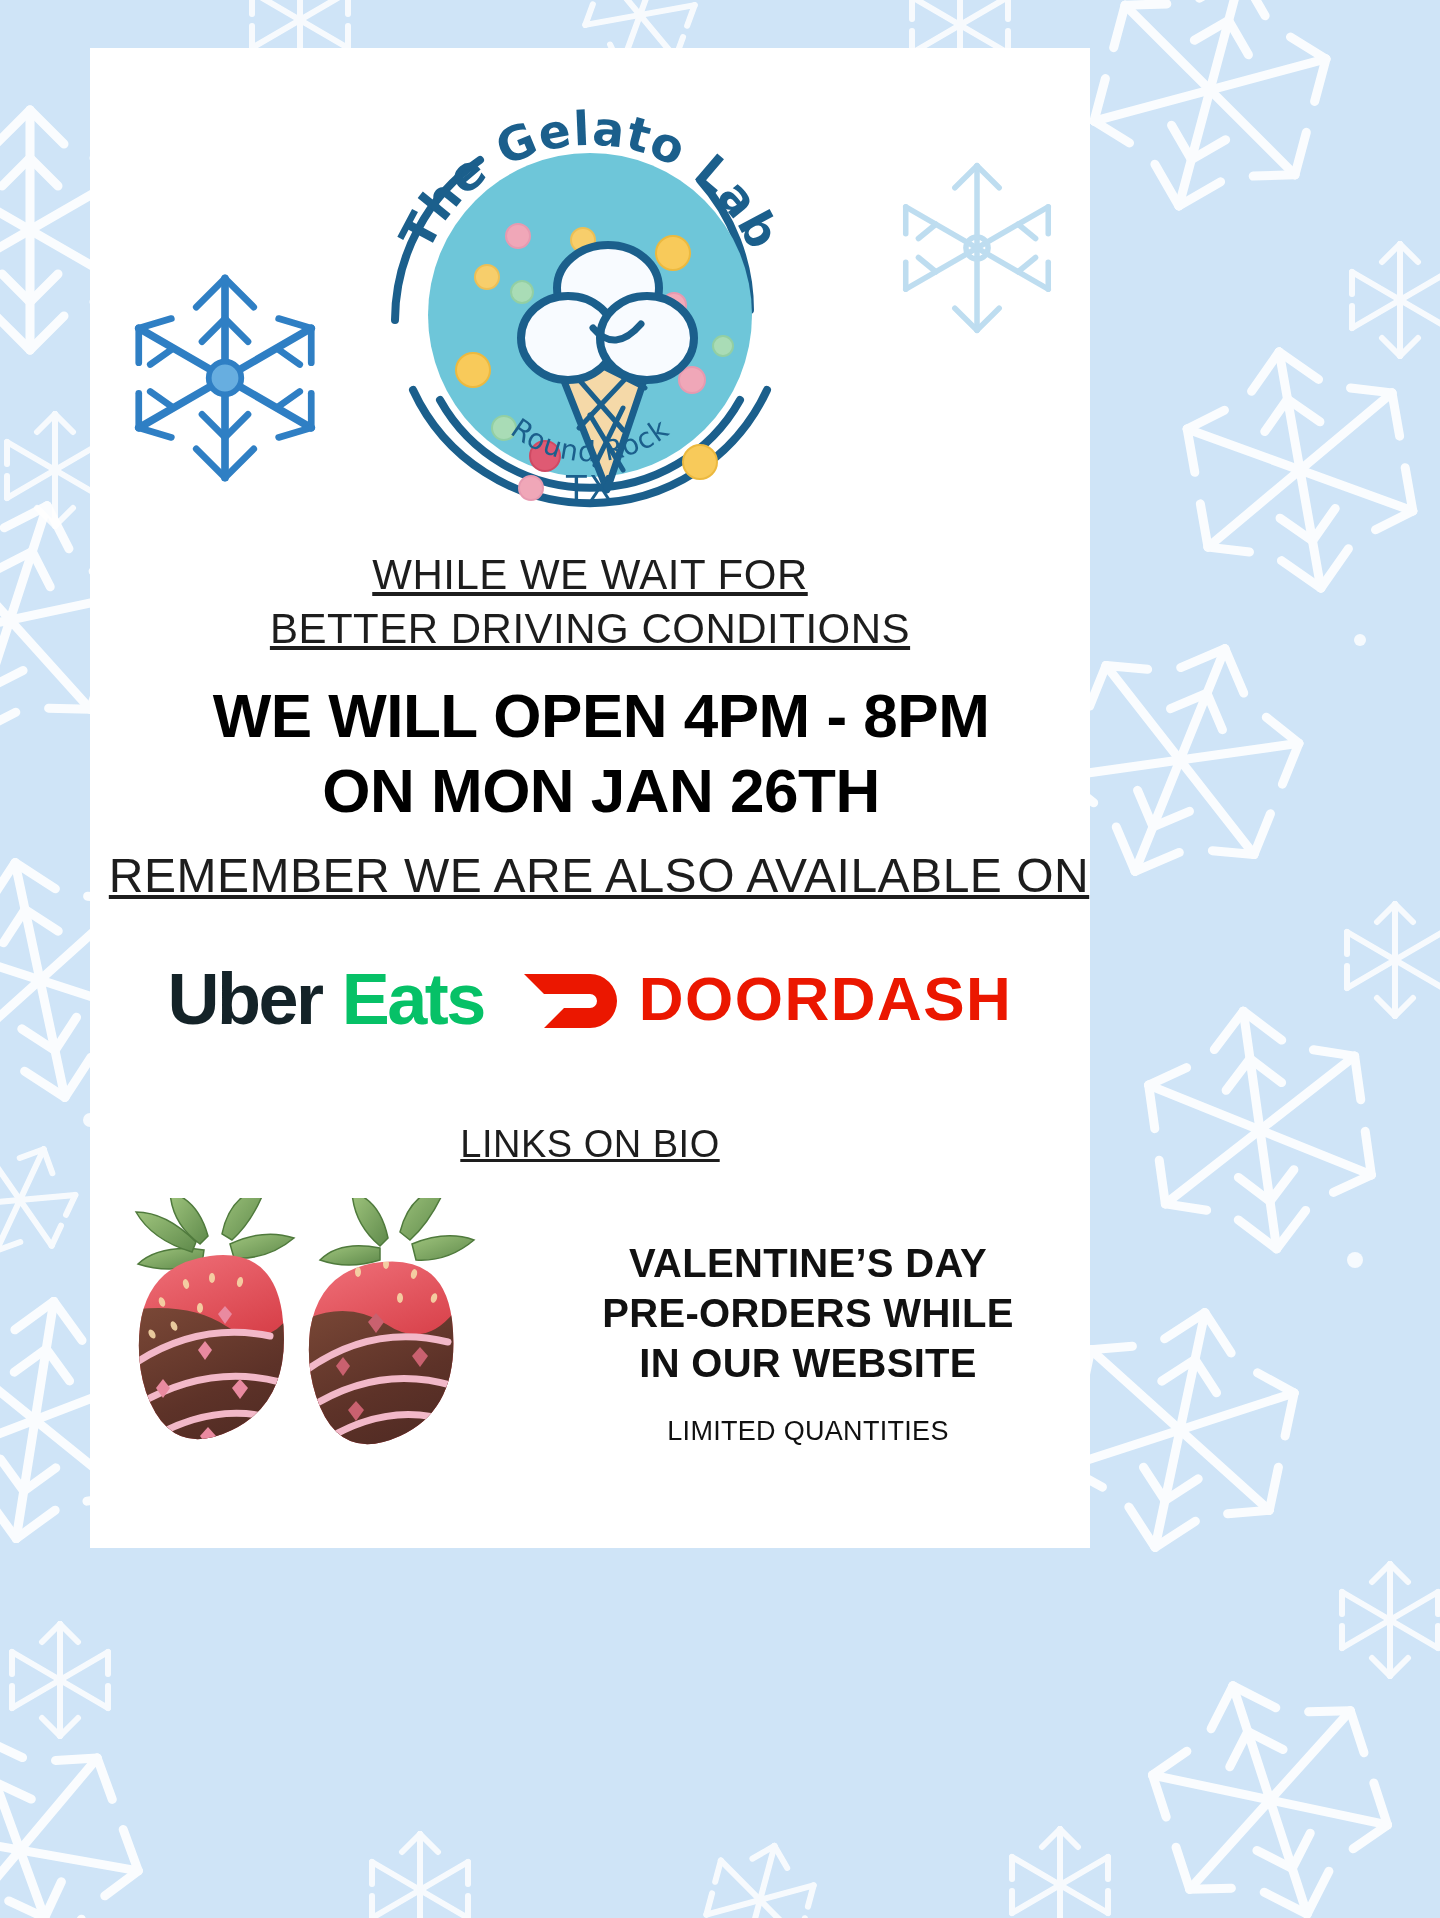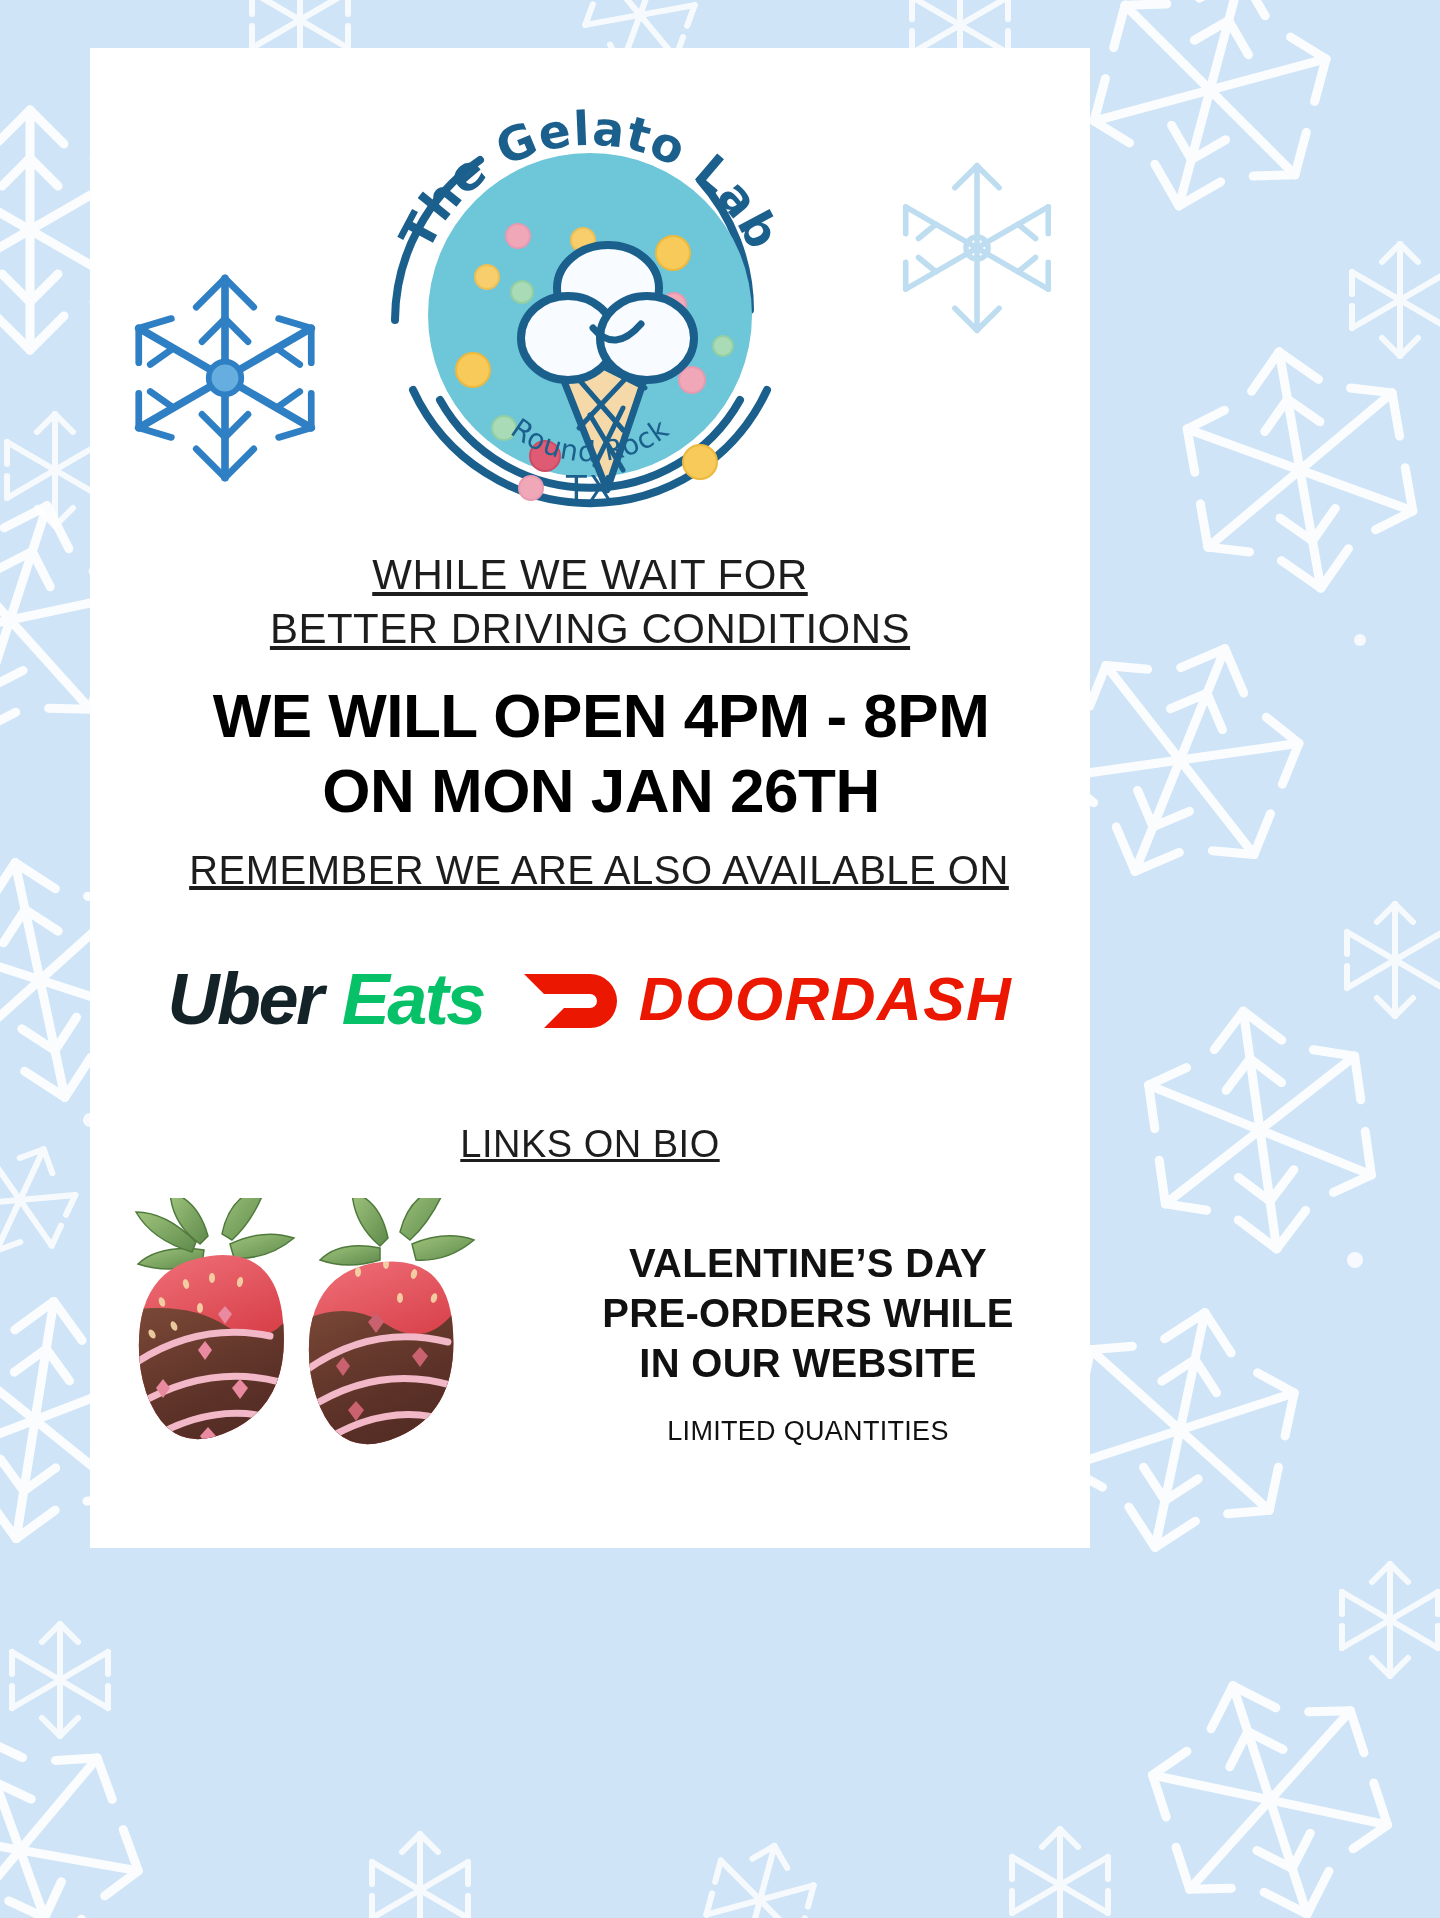--- a/index.html
+++ b/index.html
@@ -36,27 +36,27 @@
   .thin{
     font-weight:300;letter-spacing:.5px;color:#1d1d1d;
     font-family:"Liberation Sans", sans-serif;
     text-decoration:underline;
   }
   #l1{top:500px;font-size:42px;line-height:54px;}
   #hero{
     top:630px;font-size:62px;line-height:75px;font-weight:bold;
     letter-spacing:-.5px;color:#000;padding-left:22px;
   }
-  #l2{top:800px;font-size:40px;margin-left:18px;}
+  #l2{top:800px;font-size:48px;margin-left:18px;}
   #links{top:1075px;font-size:38px;}
 
   
   #delivery{
     position:absolute;top:915px;left:0;right:0;
-    display:flex;align-items:center;justify-content:center;gap:38px;font-style:italic;
+    display:flex;align-items:center;justify-content:center;gap:38px;
   }
   .ubereats{font-size:72px;font-weight:bold;letter-spacing:-2.5px;line-height:1;}
   .ue-uber{color:#142328;}
   .ue-eats{color:#06C167;}
   .ddwrap{display:flex;align-items:center;gap:9px;}
   .dd-word{
     color:#EB1700;font-size:62px;font-weight:bold;letter-spacing:1.5px;line-height:1;
   }
 
   

